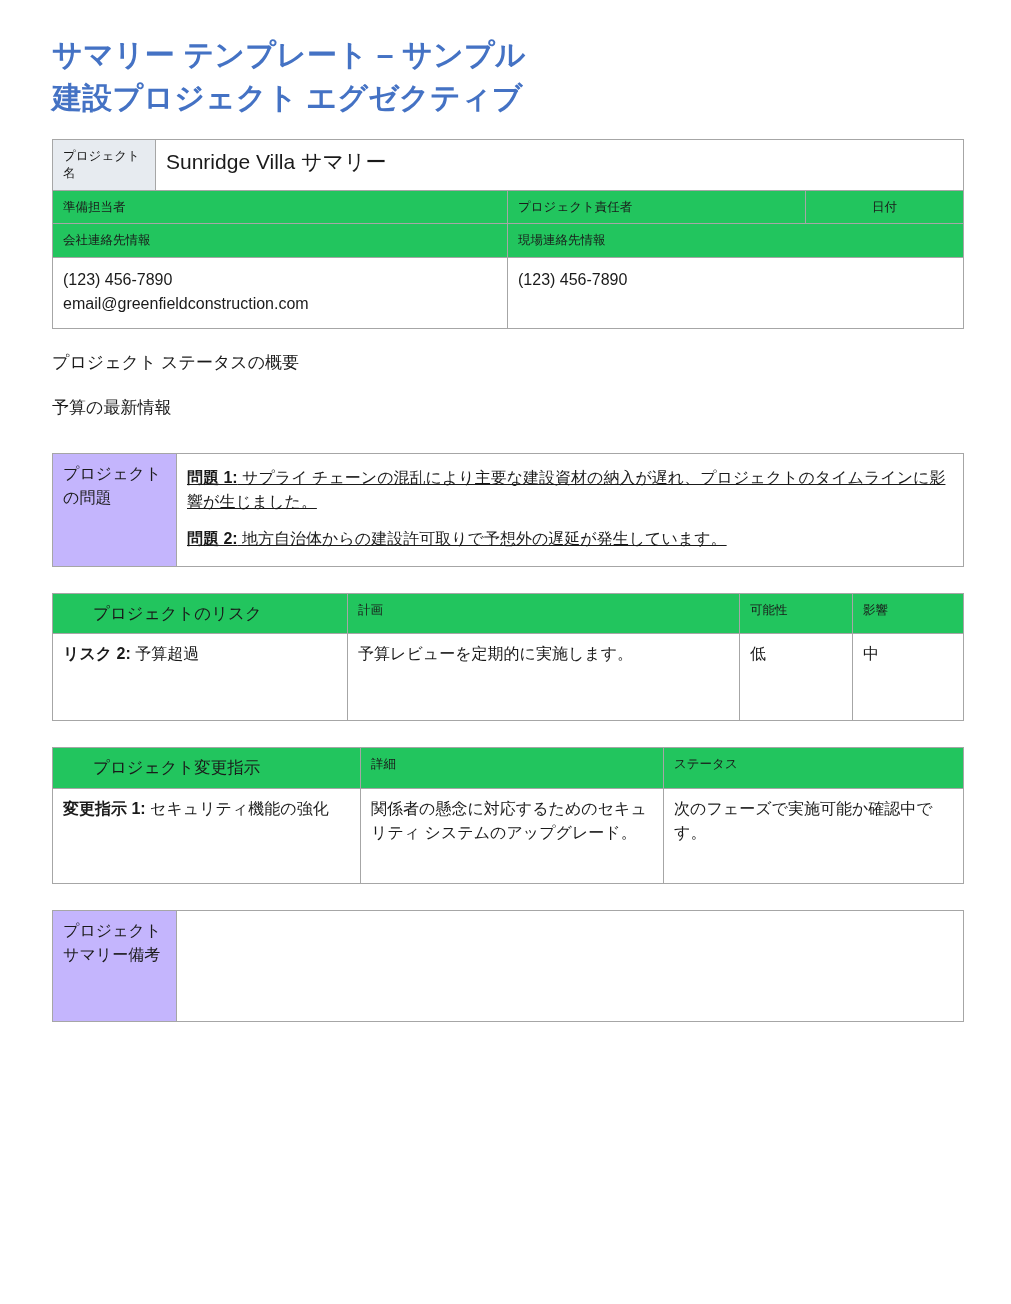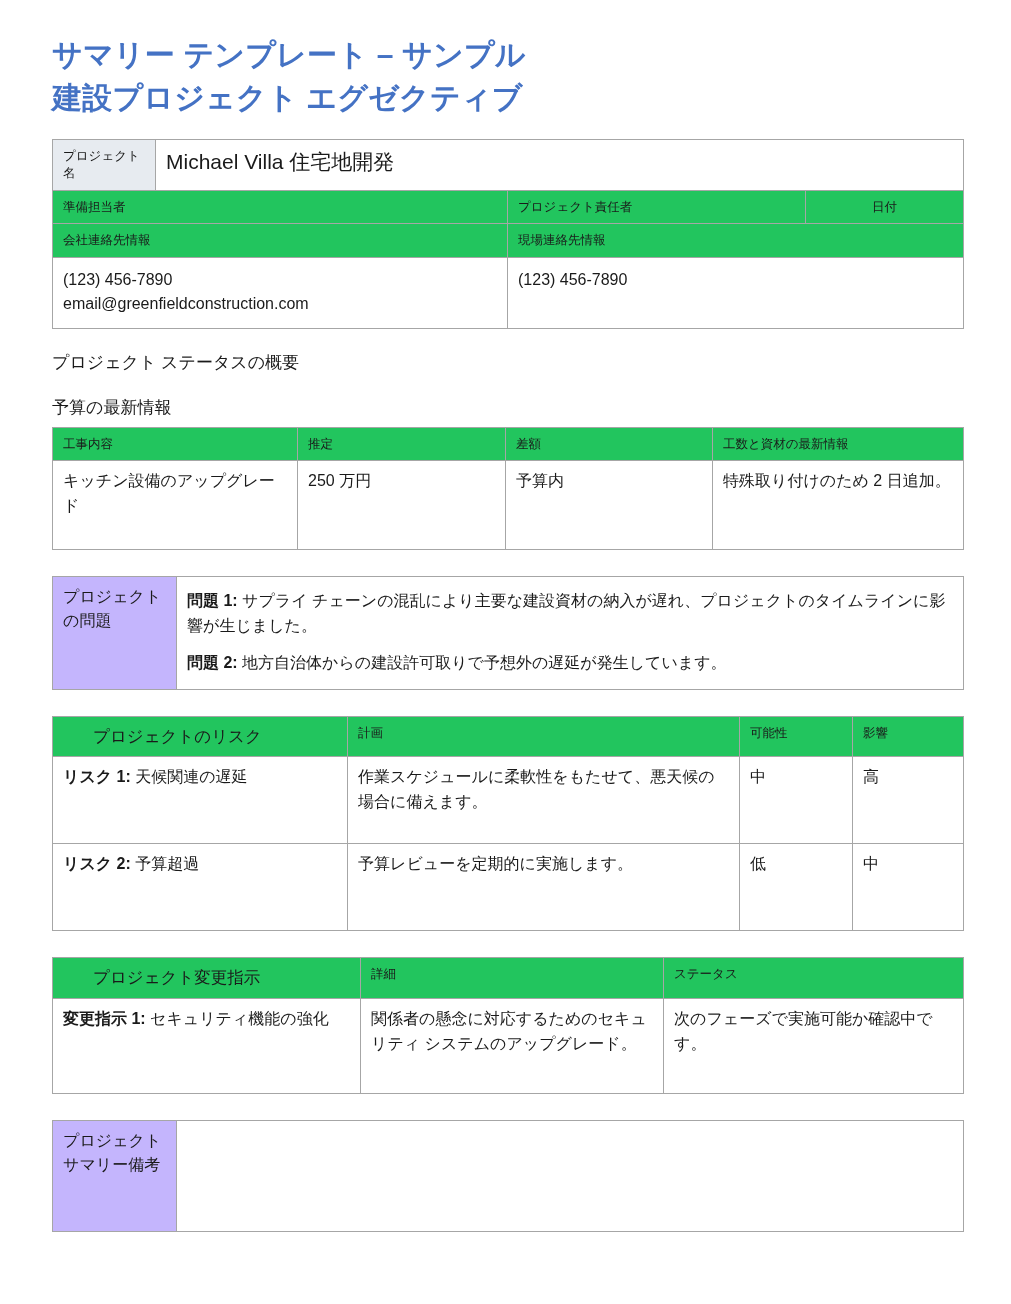--- a/index.html
+++ b/index.html
@@ -118,21 +118,21 @@
   <table class="t" style="margin-top:20px;">
     <colgroup>
       <col style="width:103px">
       <col style="width:352px">
       <col style="width:298px">
       <col style="width:158px">
     </colgroup>
     <tbody>
       <tr>
         <td class="lbl">プロジェクト名</td>
-        <td class="val val-big" colspan="3">Michael Villa 住宅地開発</td>
+        <td class="val val-big" colspan="3">Sunridge Villa サマリー</td>
       </tr>
       <tr>
         <td class="hdr" colspan="2">準備担当者</td>
         <td class="hdr">プロジェクト責任者</td>
         <td class="hdr center">日付</td>
       </tr>
       <tr>
         <td class="hdr" colspan="2">会社連絡先情報</td>
         <td class="hdr" colspan="2">現場連絡先情報</td>
       </tr>
@@ -144,57 +144,33 @@
         <td class="val" colspan="2" style="padding-top:10px;padding-bottom:12px;">
           <div>(123) 456-7890</div>
         </td>
       </tr>
     </tbody>
   </table>
 
   <div class="section-title">プロジェクト ステータスの概要</div>
 
   <div class="section-title">予算の最新情報</div>
-  <table class="t">
-    <colgroup>
-      <col style="width:245px">
-      <col style="width:208px">
-      <col style="width:207px">
-      <col style="width:251px">
-    </colgroup>
-    <thead>
-      <tr>
-        <th class="hdr">工事内容</th>
-        <th class="hdr">推定</th>
-        <th class="hdr">差額</th>
-        <th class="hdr">工数と資材の最新情報</th>
-      </tr>
-    </thead>
-    <tbody>
-      <tr>
-        <td class="val-jp" style="height:72px;">キッチン設備のアップグレード</td>
-        <td class="val-jp">250 万円</td>
-        <td class="val-jp">予算内</td>
-        <td class="val-jp">特殊取り付けのため 2 日追加。</td>
-      </tr>
-    </tbody>
-  </table>
 
   <div class="gap-md"></div>
 
   <table class="t">
     <colgroup>
       <col style="width:124px">
       <col style="width:787px">
     </colgroup>
     <tbody>
       <tr>
         <td class="lbl-lg nowrapish">プロジェクト
 の問題</td>
-        <td class="val-jp" style="height:92px;padding-top:12px;">
+        <td class="val-jp" style="height:92px;padding-top:12px;text-decoration:underline;">
           <p class="para">
             <span class="bold">問題 1:</span><span> サプライ チェーンの混乱により主要な建設資材の納入が遅れ、プロジェクトのタイムラインに影響が生じました。</span>
           </p>
           <p class="para">
             <span class="bold">問題 2:</span><span> 地方自治体からの建設許可取りで予想外の遅延が発生しています。</span>
           </p>
         </td>
       </tr>
     </tbody>
   </table>
@@ -212,28 +188,20 @@
       <tr>
         <th class="hdr big">プロジェクトのリスク</th>
         <th class="hdr">計画</th>
         <th class="hdr">可能性</th>
         <th class="hdr">影響</th>
       </tr>
     </thead>
     <tbody>
       <tr>
         <td class="val-jp" style="height:70px;">
-          <span class="bold">リスク 1:</span><span> 天候関連の遅延</span>
-        </td>
-        <td class="val-jp">作業スケジュールに柔軟性をもたせて、悪天候の場合に備えます。</td>
-        <td class="val-jp">中</td>
-        <td class="val-jp">高</td>
-      </tr>
-      <tr>
-        <td class="val-jp" style="height:70px;">
           <span class="bold">リスク 2:</span><span> 予算超過</span>
         </td>
         <td class="val-jp">予算レビューを定期的に実施します。</td>
         <td class="val-jp">低</td>
         <td class="val-jp">中</td>
       </tr>
     </tbody>
   </table>
 
   <div class="gap-md"></div>

